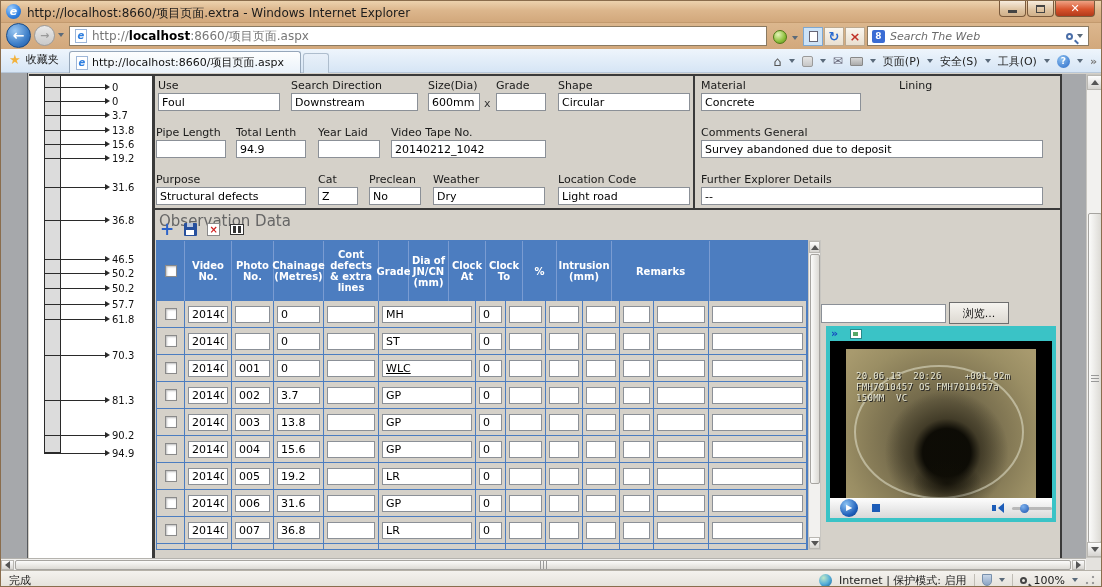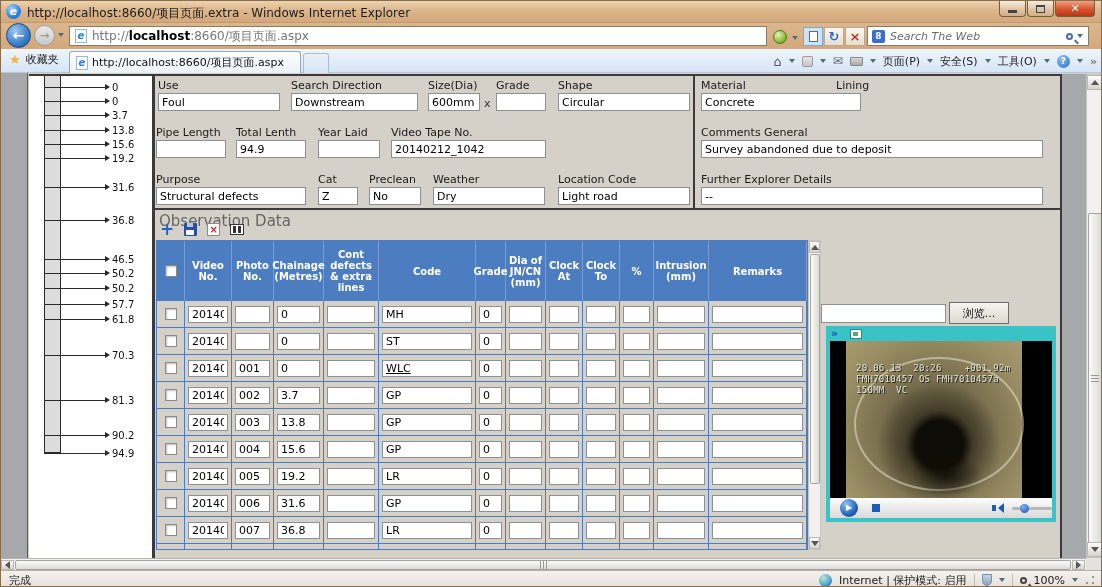--- a/index.html
+++ b/index.html
@@ -150,21 +150,21 @@
     background:#fff;font-size:11px;font-family:inherit;padding:0 3px;}
   .browse-btn{position:absolute;left:948px;top:229px;width:60px;height:22px;
     background:linear-gradient(#f6f4f0,#ddd9d2);border:1px solid #6e6e6e;font-size:11px;
     display:flex;align-items:center;justify-content:center;color:#111;}
   .player{position:absolute;left:825px;top:253px;width:230px;height:196px;background:#3ac3c6;}
   .pl-head{position:absolute;left:0;top:0;width:230px;height:15px;display:flex;align-items:center;}
   .pl-chev{color:#1448c0;font-weight:bold;font-size:11px;margin-left:5px;line-height:13px;}
   .pl-export{width:12px;height:10px;background:#fff;border:1px solid #2a8a8a;margin-left:12px;position:relative;}
   .pl-export::after{content:"";position:absolute;left:2px;top:2px;width:5px;height:4px;background:#58a868;}
   .pl-video{position:absolute;left:4px;top:15px;width:222px;height:157px;background:#000;overflow:hidden;}
-  .pl-pic{position:absolute;left:16px;top:0;width:176px;height:157px;
+  .pl-pic{position:absolute;left:16px;top:8px;width:190px;height:157px;
     background:
       radial-gradient(circle at 53% 66%, rgba(8,7,2,0.95) 0 24px, rgba(30,26,14,0.55) 34px, rgba(0,0,0,0) 62px),
       radial-gradient(circle at 50% 58%, #6e6548 0 40px, #857a56 70px, #9a8e64 98px, #a89a6e 125px),
       linear-gradient(#8a7f5a,#6e654a);}
   .pl-ring{position:absolute;left:8px;top:16px;width:170px;height:134px;border:2px solid rgba(235,235,215,.5);border-radius:50%;}
   .pl-smear{position:absolute;left:66px;top:112px;width:70px;height:44px;
     background:radial-gradient(ellipse at center, rgba(16,14,6,.85), rgba(0,0,0,0) 70%);}
   .overlay{position:absolute;left:10px;top:22px;font-family:"DejaVu Sans Mono",monospace;
     font-size:9px;line-height:11px;color:#e4e4d2;text-shadow:1px 1px 0 #222;letter-spacing:.3px;white-space:pre;}
   .pl-ctrl{position:absolute;left:4px;top:172px;width:222px;height:20px;
@@ -355,21 +355,21 @@
       <input class="finput" value="" style="">
     </div>
     <div class="fld" style="left:700px;top:6px;width:160px;">
       <div class="flabel">Material</div>
       <input class="finput" value="Concrete" style="">
     </div>
     <div class="fld" style="left:557px;top:6px;width:132px;">
       <div class="flabel">Shape</div>
       <input class="finput" value="Circular" style="">
     </div>
-    <div class="fld" style="left:835px;top:6px;width:167px;">
+    <div class="fld" style="left:898px;top:6px;width:167px;">
       <div class="flabel">Lining</div>
     </div>
     <div class="fld" style="left:155px;top:53px;width:70px;">
       <div class="flabel">Pipe Length</div>
       <input class="finput" value="" style="">
     </div>
     <div class="fld" style="left:235px;top:53px;width:70px;">
       <div class="flabel">Total Lenth</div>
       <input class="finput" value="94.9" style="">
     </div>
@@ -426,23 +426,20 @@
             <span>Video No.</span>
           </div>
           <div class="th" style="width: 42px;">
             <span>Photo No.</span>
           </div>
           <div class="th" style="width: 50px;">
             <span>Chainage (Metres)</span>
           </div>
           <div class="th" style="width: 55px;">
             <span>Cont defects &amp; extra lines</span>
-          </div>
-          <div class="th" style="width: 97px;">
-            <span>Code</span>
           </div>
           <div class="th" style="width: 30px;">
             <span>Grade</span>
           </div>
           <div class="th" style="width: 40px;">
             <span>Dia of JN/CN (mm)</span>
           </div>
           <div class="th" style="width: 37px;">
             <span>Clock At</span>
           </div>

